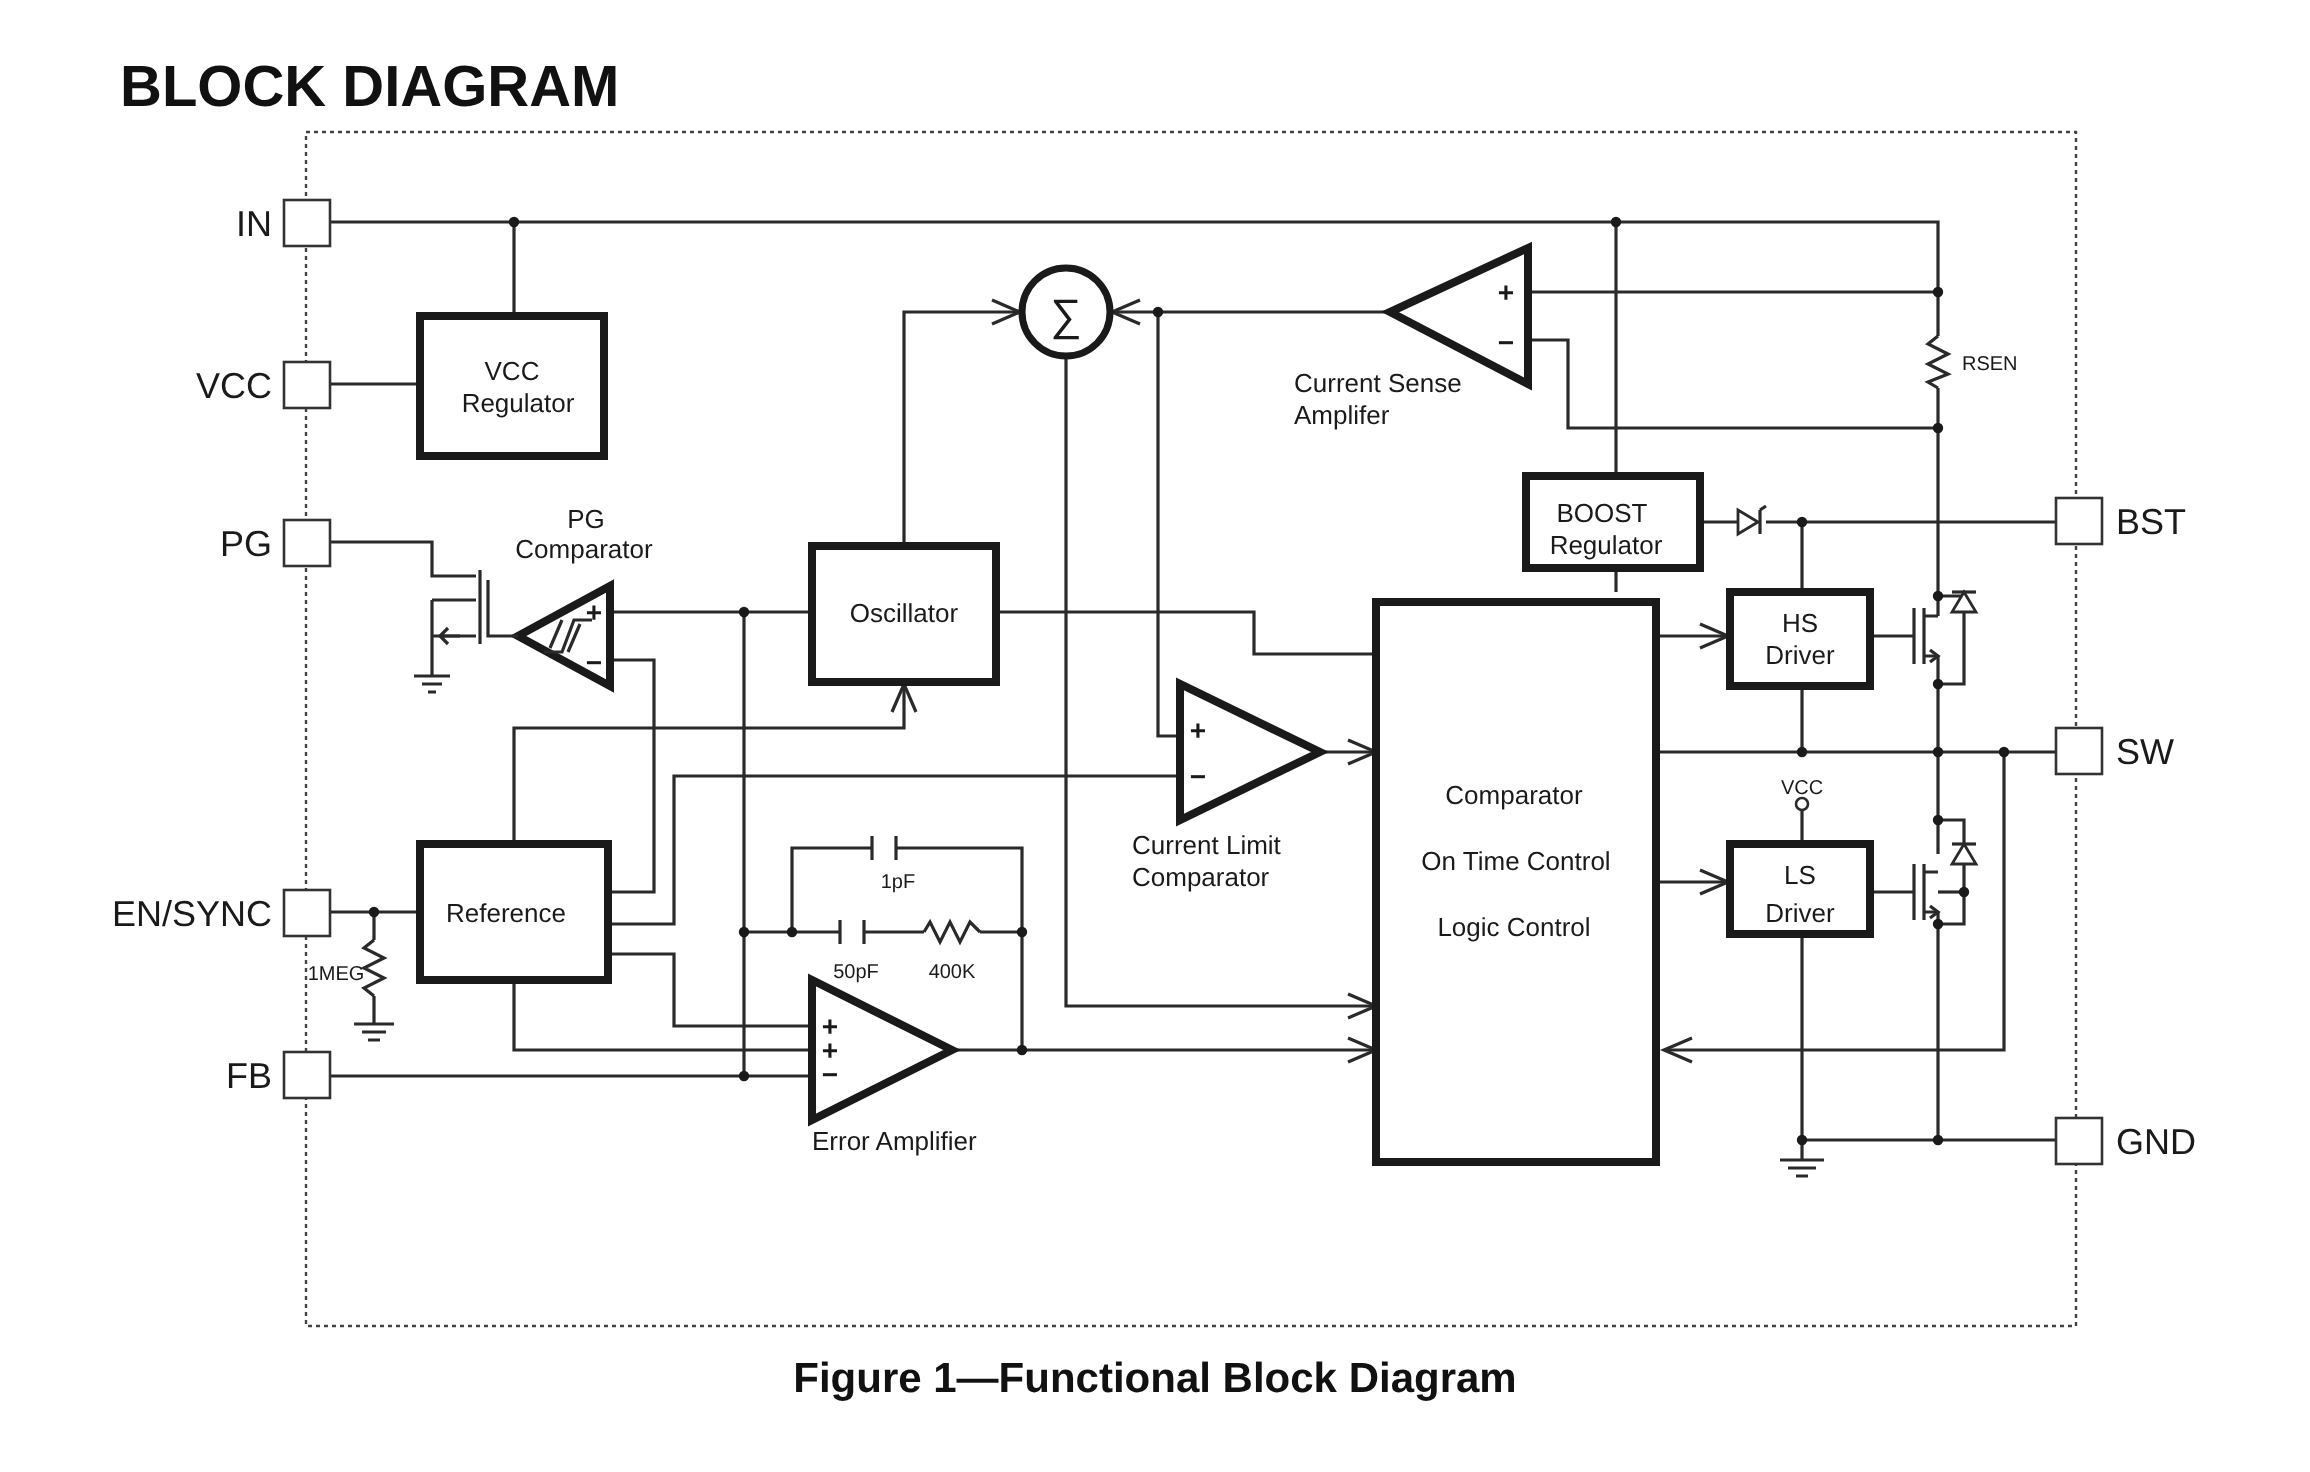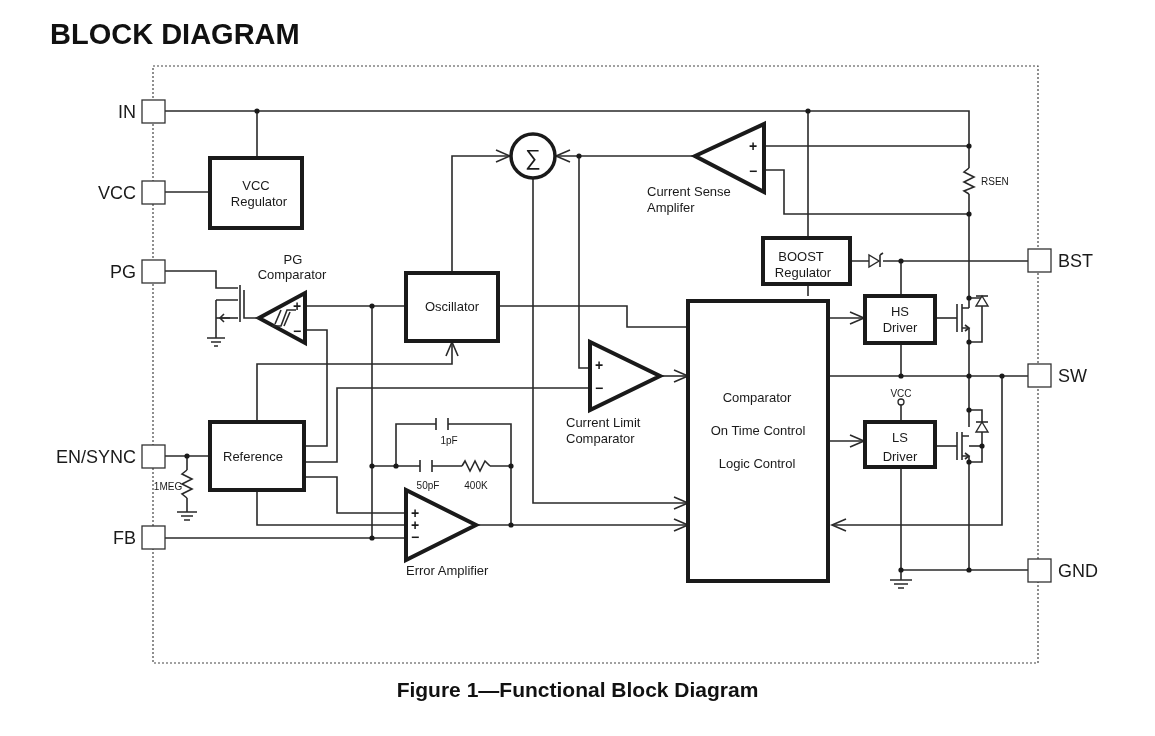--- a/index.html
+++ b/index.html
@@ -1,17 +1,17 @@
 <!DOCTYPE html>
 <html><head>
 <meta charset="utf-8">
 <style>
   html, body { margin: 0; padding: 0; background: #ffffff; }
   body { width: 1155px; height: 736px; position: relative; overflow: hidden; font-family: "Liberation Sans", sans-serif; color: #111; }
-  .heading { position: absolute; left: 50px; top: 18px; font-size: 29px; font-weight: bold; letter-spacing: 0px; margin: 0; }
+  .heading { position: absolute; left: 50px; top: 18px; font-size: 29px; font-weight: bold; letter-spacing: 0px; margin: 10px; }
   .caption { position: absolute; left: 0; width: 1155px; top: 678px; text-align: center; font-size: 21px; font-weight: bold; margin: 0; }
   svg#diagram { position: absolute; left: 0; top: 0; }
   .w { stroke: #2a2a2a; stroke-width: 1.6; fill: none; }
   .b { stroke: #1a1a1a; stroke-width: 4; fill: #fff; }
   .tri { stroke: #1a1a1a; stroke-width: 4; fill: #fff; stroke-linejoin: miter; }
   .pin { stroke: #333; stroke-width: 1.3; fill: #fff; }
   .dot { fill: #1a1a1a; }
   .frame { stroke: #444; stroke-width: 1.2; fill: none; stroke-dasharray: 2 2; }
   .t { font-family: "Liberation Sans", sans-serif; fill: #1a1a1a; }
   .pinlbl { font-size: 18px; }

